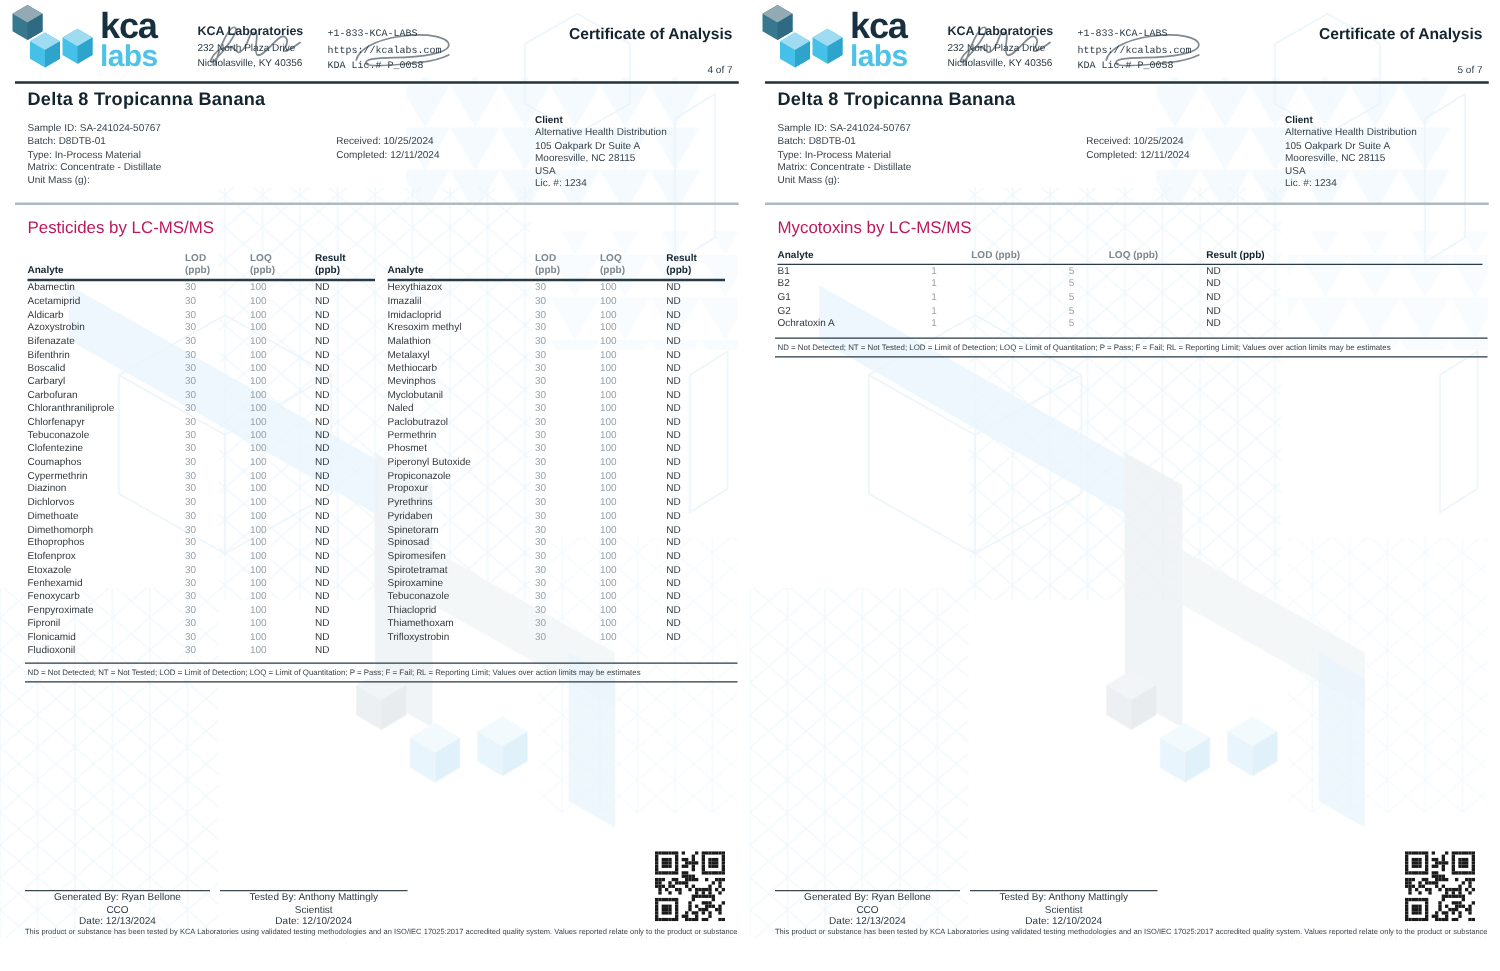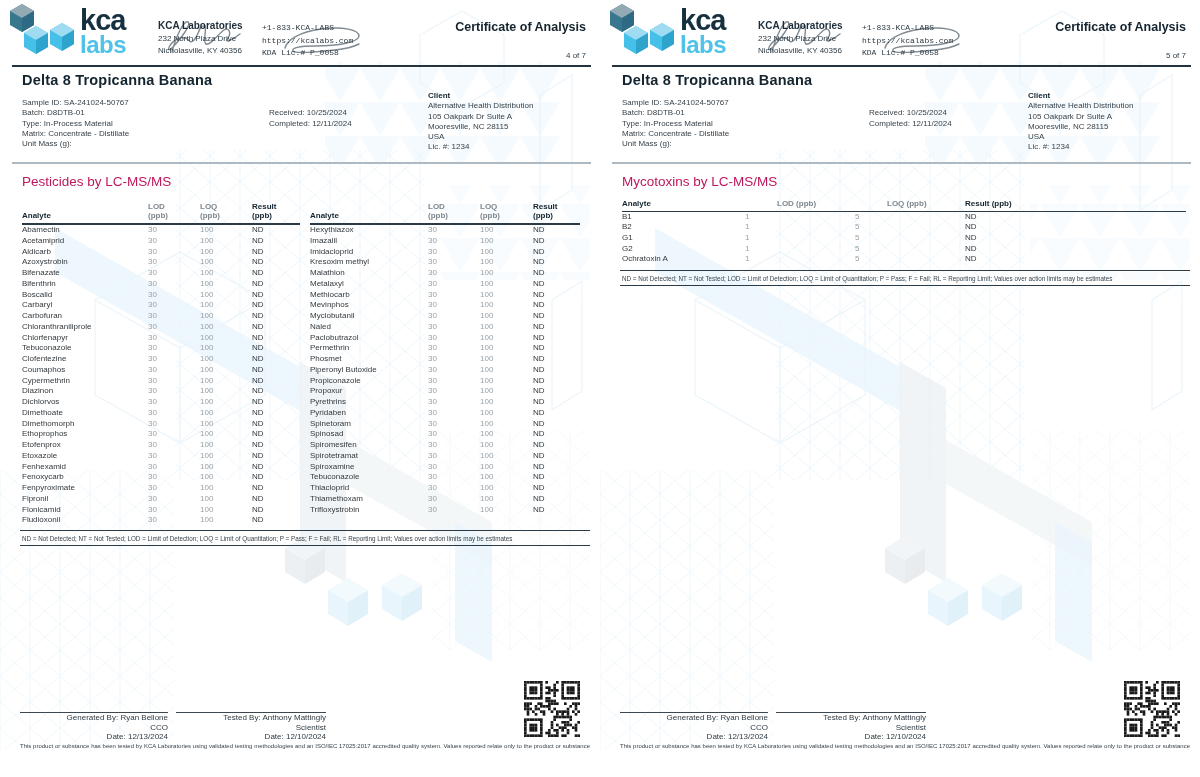--- a/index.html
+++ b/index.html
@@ -41,21 +41,21 @@
   .footnote.pest{top:530px;}
   .footnote.myco{top:270px;}
 
   
   .mtable{left:22px;right:14px;top:199px;}
   .mhead{display:grid;grid-template-columns:123px 110px 110px auto;font-size:8px;font-weight:bold;color:#14242f;border-bottom:1.5px solid #2a3a46;padding-bottom:2.5px;}
   .mhead .muted-h{color:#7e878e;padding-left:32px;}
   .mrow{display:grid;grid-template-columns:123px 110px 110px auto;font-size:8px;height:10.7px;line-height:10.7px;color:#33393e;}
 
   
-  .sigline{border-top:1.5px solid #3c4750;text-align:right;font-size:8px;line-height:9.6px;color:#2f3a42;}
+  .sigline{border-top:1.5px solid #3c4750;text-align:center;font-size:8px;line-height:9.6px;color:#2f3a42;}
   .sig1{left:20px;top:712px;width:148px;}
   .sig2{left:176px;top:712px;width:150px;}
   .qr{left:524px;top:681px;width:56px;height:56px;}
   .disclaimer{left:20px;right:10px;top:743px;font-size:6px;line-height:7.4px;color:#39434b;text-align:justify;}
 </style>
 </head>
 <body>
 
 <div class="doc">
 

